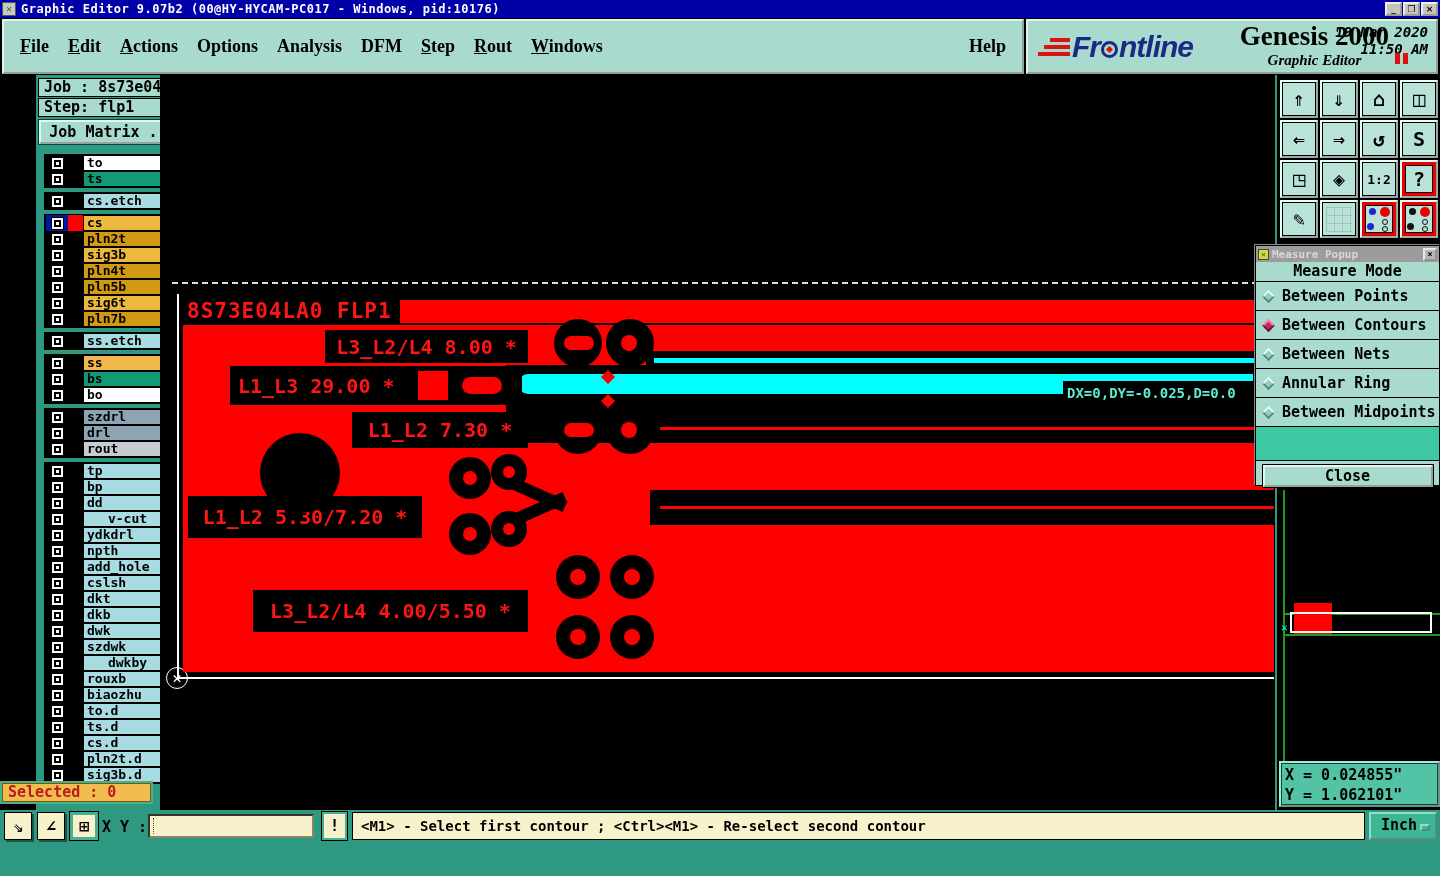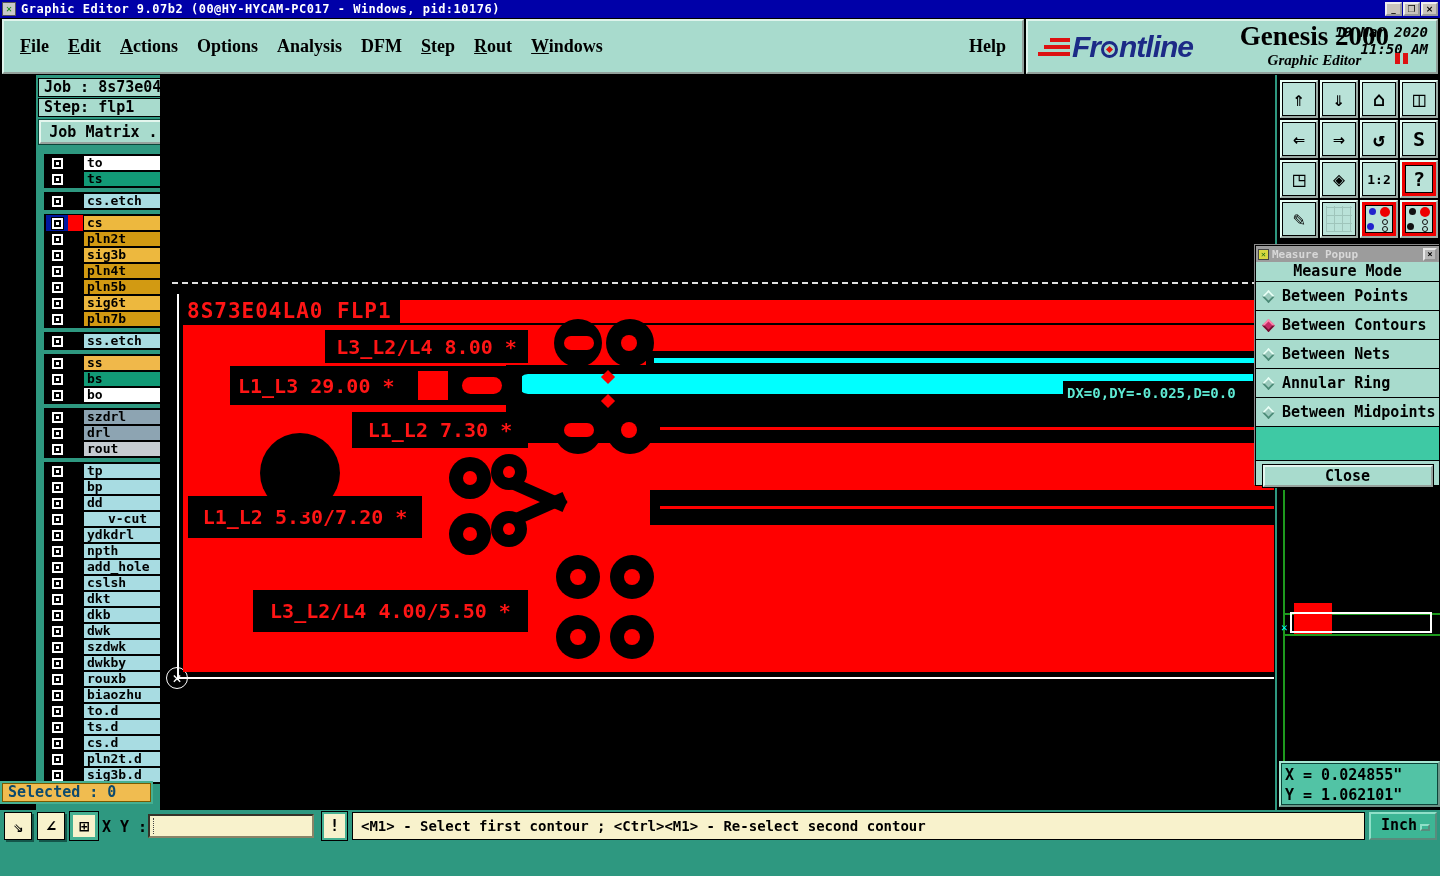--- a/index.html
+++ b/index.html
@@ -42,21 +42,21 @@
   .cbx-cell { width:22px; height:16px; display:flex; align-items:center; justify-content:center; background:transparent; }
   .cbx { width:13px; height:13px; background:#fff; border:1px solid #000; position:relative; }
   .cbx::after { content:""; position:absolute; left:2px; top:2px; width:3px; height:3px; border:2px solid #000; }
   .sw { width:15px; height:16px; }
   .lname { flex:1; height:16px; border:1px solid #000; font-size:13px; line-height:14px; padding-left:3px; color:#000; position:relative; white-space:pre; }
   .lname .plus { position:absolute; right:1px; top:2px; font-size:10px; }
   
   #sb-track { position:absolute; left:137px; top:75px; width:16px; height:632px; background:#177a64; border:1px solid #0a4438; }
   .sb-btn { position:absolute; left:0; width:14px; height:15px; background:#4fb79c; border:2px outset #b8ecd8; color:#eafff6; font-size:8px; text-align:center; line-height:11px; }
   #sb-thumb { position:absolute; left:0px; top:16px; width:14px; height:448px; background:#74c8ae; border:2px outset #c2f0dc; }
-  #selected-box { left:0; top:781px; width:153px; height:23px; background:#f0bc50; border:2px solid #46b092; box-shadow:inset 0 0 0 1px #7a5a00; font-size:15px; line-height:19px; padding-left:6px; color:#0c4a6e; z-index:5; }
+  #selected-box { left:0; top:781px; width:153px; height:23px; background:#f0bc50; border:2px solid #46b092; box-shadow:inset 0 0 0 1px #7a5a00; font-size:15px; line-height:19px; padding-left:6px; color:#b91c1c; z-index:5; }
 
   
   #canvas { left:160px; top:75px; width:1115px; height:735px; background:#000; overflow:hidden; }
   #canvas div, #canvas span { position:absolute; }
   #dash-top { left:12px; top:207px; width:1096px; height:0; border-top:2px dashed #e0e0e0; }
   #profile-v { left:17px; top:219px; width:2px; height:386px; background:#fff; }
   #profile-h { left:17px; top:602px; width:1097px; height:2px; background:#fff; }
   #datum { left:6px; top:592px; width:22px; height:22px; border:1px solid #fff; border-radius:50%; color:#fff; font-size:15px; line-height:20px; text-align:center; font-weight:normal; }
   #board { left:23px; top:250px; width:1091px; height:347px; background:#f00; }
   #strip-top { left:240px; top:225px; width:874px; height:23px; background:#f00; }
@@ -414,21 +414,21 @@
             <span class="cbx"></span>
           </div>
           <div class="sw"></div>
           <div class="lname" style="background: rgb(168, 220, 226);">szdwk</div>
         </div>
         <div class="lrow">
           <div class="cbx-cell">
             <span class="cbx"></span>
           </div>
           <div class="sw"></div>
-          <div class="lname" style="background: rgb(168, 220, 226);">dwkby</div>
+          <div class="lname" style="background: rgb(168, 220, 226); text-align: center;">dwkby</div>
         </div>
         <div class="lrow">
           <div class="cbx-cell">
             <span class="cbx"></span>
           </div>
           <div class="sw"></div>
           <div class="lname" style="background: rgb(168, 220, 226);">rouxb</div>
         </div>
         <div class="lrow">
           <div class="cbx-cell">

